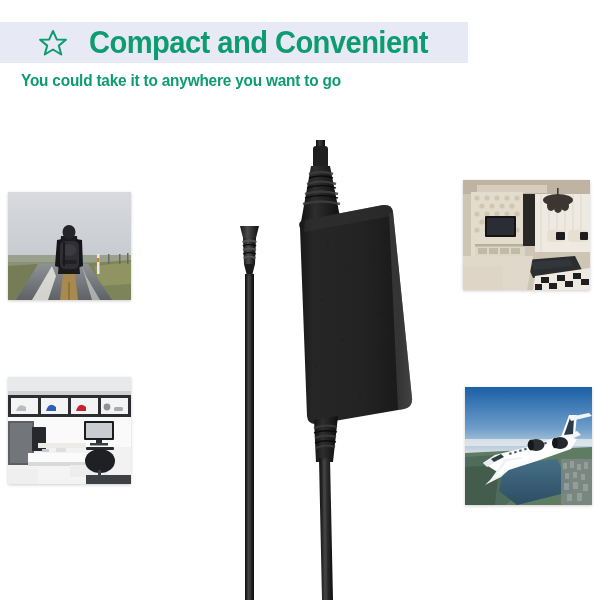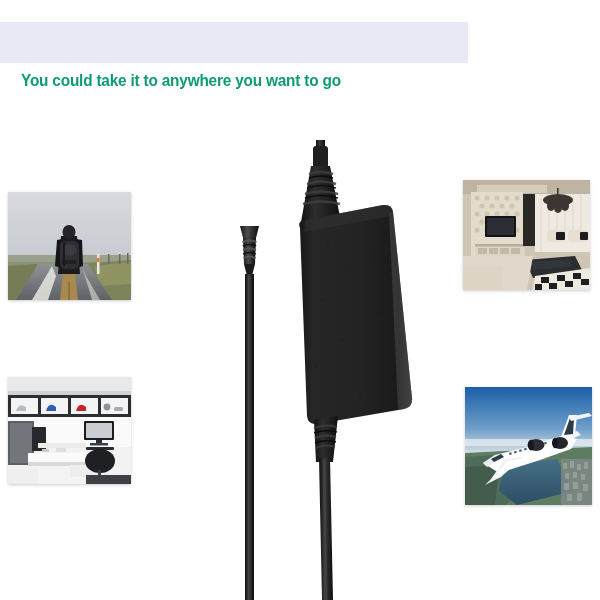--- a/index.html
+++ b/index.html
@@ -93,20 +93,26 @@
   }
   #adapter svg { display: block; width: 600px; height: 600px; }
 </style>
 </head>
 <body>
 
 <div id="page">
 
   <div id="header-band"></div>
 
+  <div id="header-row">
+    <svg id="star-icon" viewBox="0 0 32 32">
+      <polygon points="16,3.2 20.0,12.2 29.8,12.6 22.2,18.8 24.8,28.3 16,22.9 7.2,28.3 9.8,18.8 2.2,12.6 12.0,12.2" fill="none" stroke="#0d9b72" stroke-width="2.1" stroke-linejoin="round"></polygon>
+    </svg>
+    <div id="page-title">Compact and Convenient</div>
+  </div>
 
   <div id="page-subtitle">You could take it to anywhere you want to go</div>
 
   <div class="photo" id="photo-backpacker">
     <svg viewBox="0 0 123 108" preserveAspectRatio="none">
       <defs>
         <linearGradient id="bpSky" x1="0" y1="0" x2="0" y2="1">
           <stop offset="0%" stop-color="#d8dade"></stop>
           <stop offset="55%" stop-color="#c9ccd1"></stop>
           <stop offset="100%" stop-color="#b9bec2"></stop>

